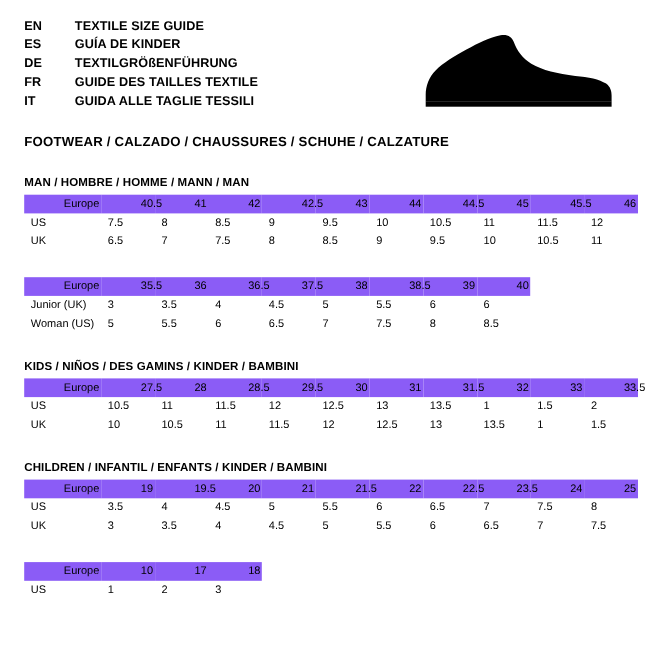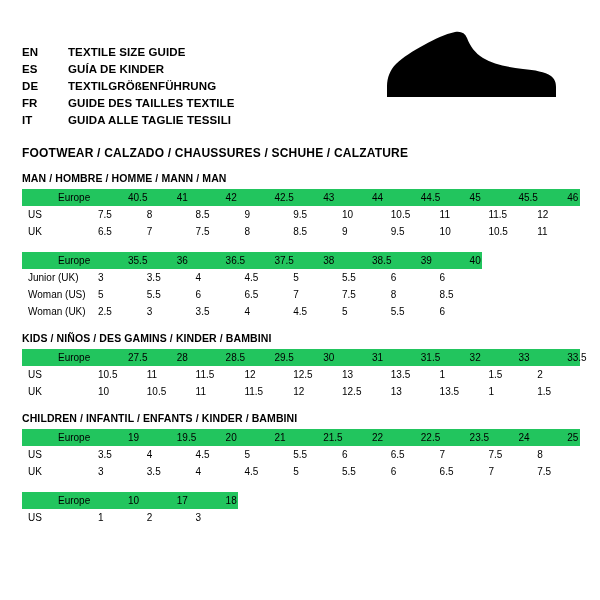--- a/index.html
+++ b/index.html
@@ -24,21 +24,20 @@
 
   
   .header {
     display: flex;
     align-items: flex-start;
     justify-content: space-between;
   }
   .lang-list {
     display: table;
     border-collapse: collapse;
-    margin-top: 28px;
   }
   .lang-row {
     display: table-row;
   }
   .lang-code, .lang-title {
     display: table-cell;
     font-size: 11.5px;
     line-height: 17px;
     font-weight: bold;
     letter-spacing: 0.1px;
@@ -56,41 +55,41 @@
 
   .section-title {
     font-size: 12px;
     font-weight: bold;
     letter-spacing: 0.2px;
     margin-top: 17px;
   }
 
   
   .group {
-    margin-top: 12px;
+    margin-top: 24px;
   }
   .group-label {
     font-size: 10.5px;
     font-weight: bold;
     letter-spacing: 0.1px;
     padding-bottom: 5px;
   }
   table.size-table {
     border-collapse: collapse;
     table-layout: fixed;
     font-size: 10px;
   }
   table.size-table td {
     height: 17px;
     padding: 0 0 0 6px;
     vertical-align: middle;
     white-space: nowrap;
   }
   table.size-table tr.shaded td {
-    background: #22c55e;
+    background: #8b5cf6;
     padding-left: 36px;
   }
   table.size-table td.label {
     font-weight: normal;
   }
 
   
 </style>
 </head>
 <body>
@@ -229,31 +228,20 @@
             <tr>
               <td class="label">Woman (US)</td>
               <td>5</td>
               <td>5.5</td>
               <td>6</td>
               <td>6.5</td>
               <td>7</td>
               <td>7.5</td>
               <td>8</td>
               <td>8.5</td>
-            </tr>
-            <tr>
-              <td class="label">Woman (UK)</td>
-              <td>2.5</td>
-              <td>3</td>
-              <td>3.5</td>
-              <td>4</td>
-              <td>4.5</td>
-              <td>5</td>
-              <td>5.5</td>
-              <td>6</td>
             </tr>
           </tbody>
         </table>
       </div>
       <div class="group">
         <div class="group-label">KIDS / NIÑOS / DES GAMINS / KINDER / BAMBINI</div>
         <table class="size-table" style="width: 558px;">
           <colgroup>
             <col style="width: 70px;">
             <col style="width: 48.8px;">

